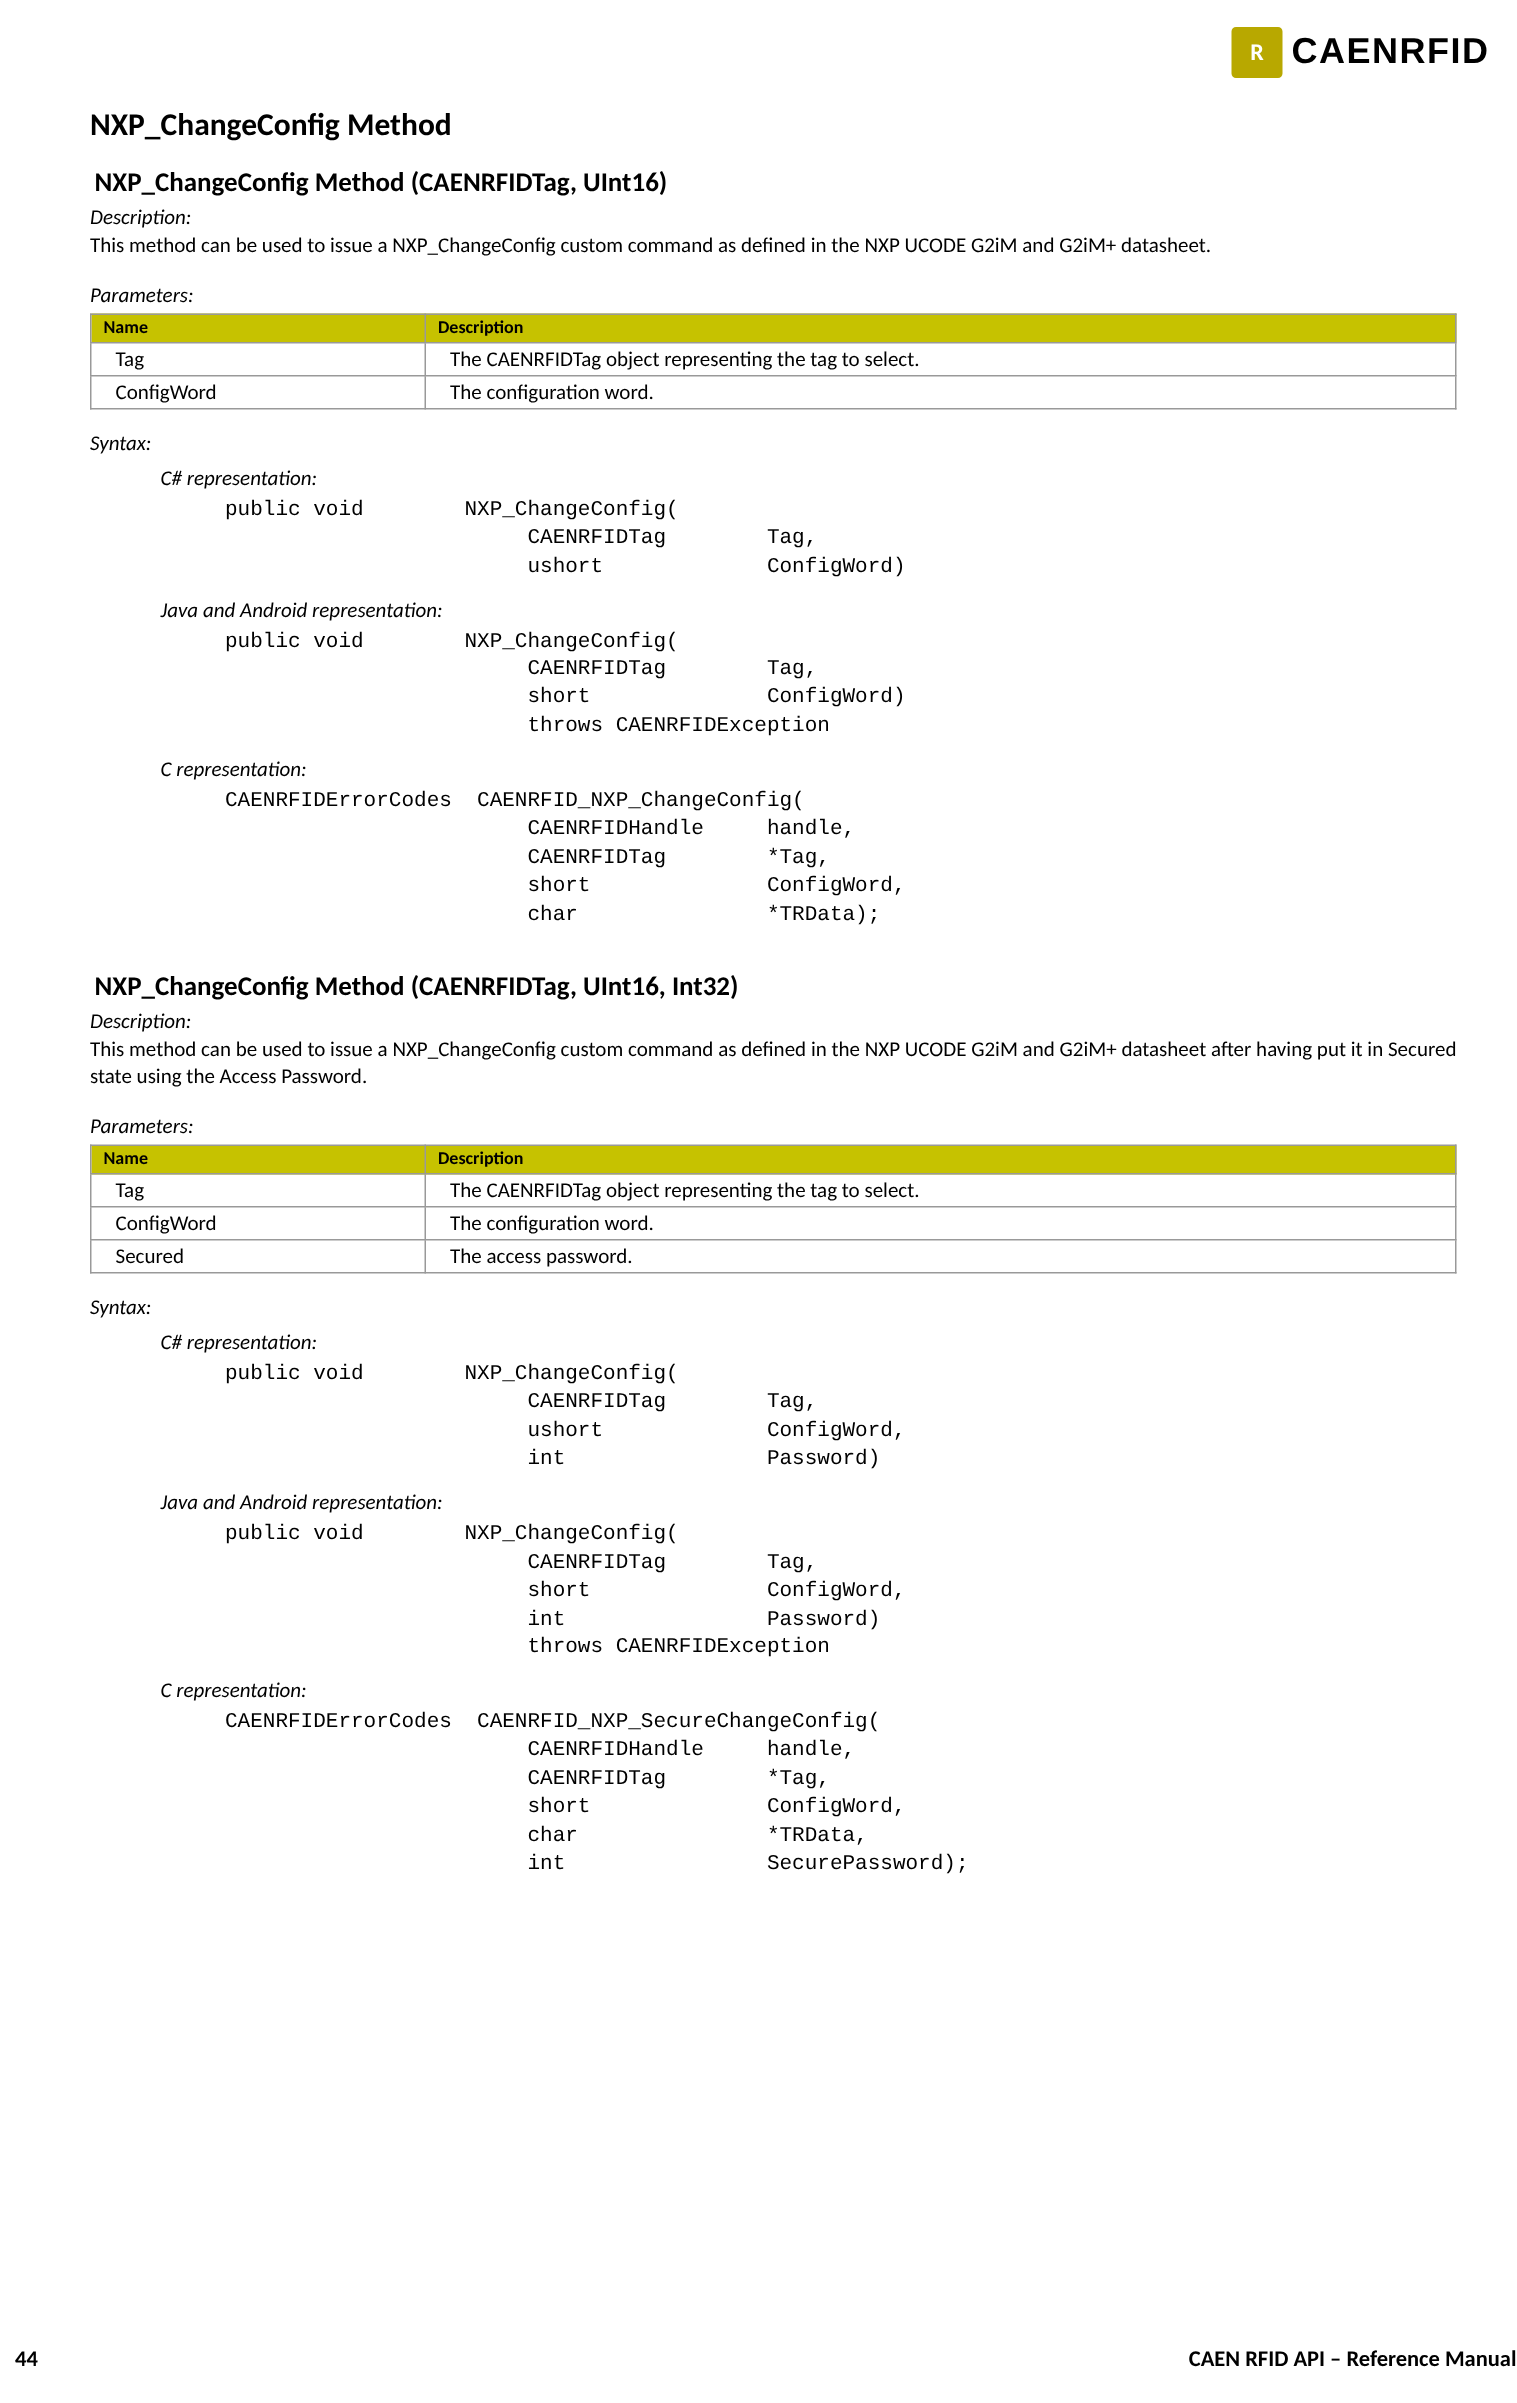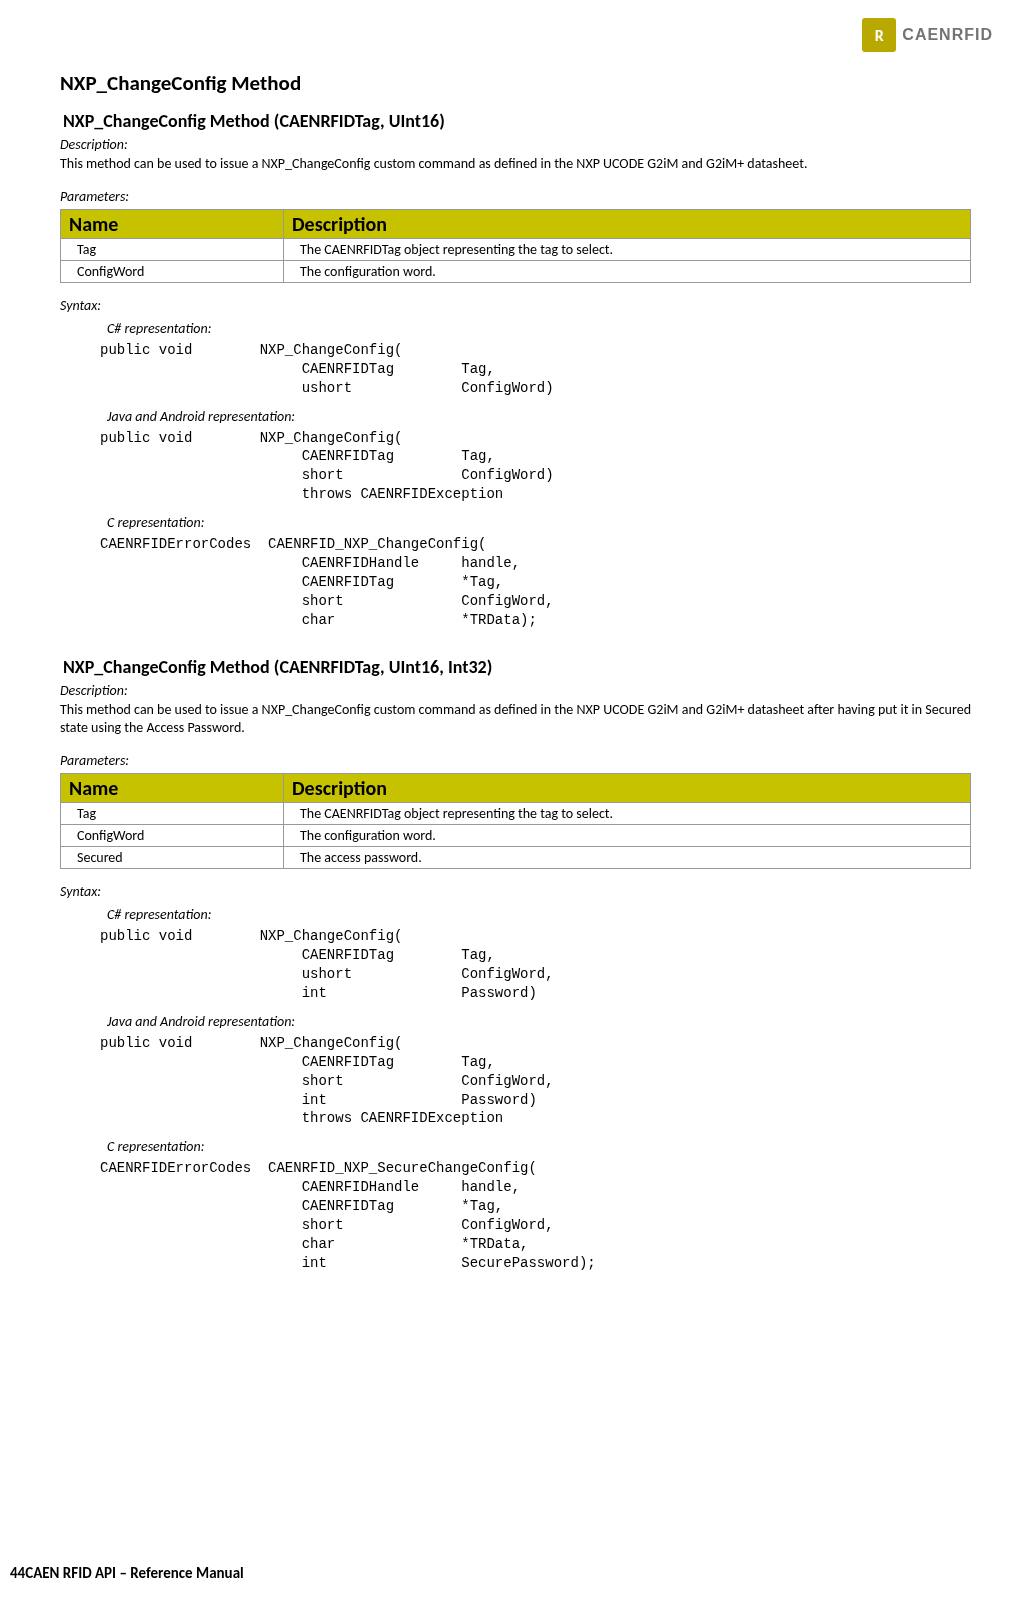--- a/index.html
+++ b/index.html
@@ -34,23 +34,23 @@
     align-items: center;
     justify-content: center;
     color: #fff;
     font-weight: bold;
     font-size: 16px;
     border-radius: 3px;
   }
   .logo-text {
     font-family: Arial, sans-serif;
     font-weight: 900;
-    font-size: 16px;
+    font-size: 24px;
     letter-spacing: 1px;
-    color: #737373;
+    color: #000000;
   }
   h1 {
     font-size: 21px;
     font-weight: bold;
     margin: 50px 0 14px 0;
   }
   h2 {
     font-size: 18px;
     font-weight: bold;
     margin: 10px 0 4px 3px;
@@ -70,50 +70,50 @@
     width: 100%;
     border-collapse: collapse;
     margin: 4px 0 14px 0;
   }
   table.params th {
     background: #c6c200;
     text-align: left;
     font-weight: bold;
     padding: 2px 8px;
     border: 1px solid #999;
-    font-size: 20px;
+    font-size: 12px;
   }
   table.params td {
     padding: 2px 16px;
     border: 1px solid #999;
     font-size: 14px;
   }
   table.params th:first-child,
   table.params td:first-child {
     width: 190px;
   }
   .repr-label {
     font-style: italic;
     font-size: 14px;
     margin: 6px 0 4px 47px;
   }
   pre.code {
     font-family: "Courier New", monospace;
     font-size: 14px;
-    margin: 4px 0 10px 40px;
+    margin: 4px 0 10px 90px;
     white-space: pre;
     line-height: 1.35;
   }
   .footer {
     position: absolute;
     bottom: 20px;
     left: 0;
     right: 0;
     display: flex;
-    justify-content: flex-start;
+    justify-content: space-between;
     align-items: center;
     font-weight: bold;
     font-size: 15px;
   }
   .footer-left {
     padding-left: 10px;
   }
   .footer-right {
     padding-right: 0px;
   }

